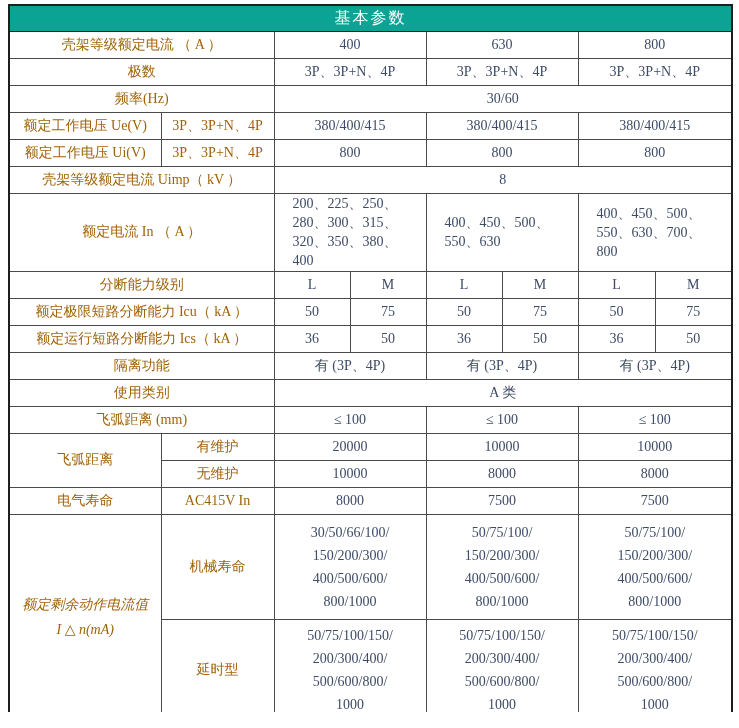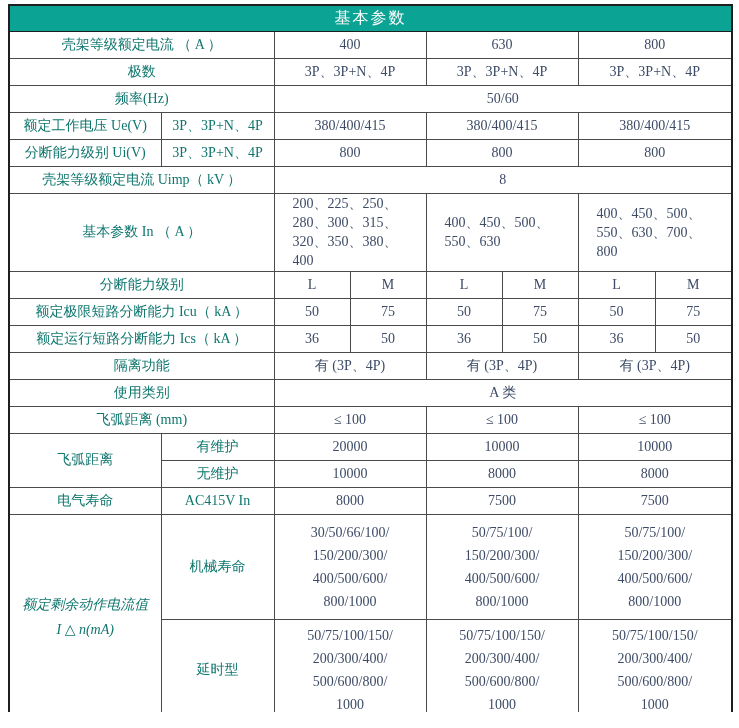--- a/index.html
+++ b/index.html
@@ -11,21 +11,21 @@
     position:absolute; left:8px; top:4px; width:723px;
     border-collapse:collapse; table-layout:fixed;
     border:2px solid #1f1f1f;
   }
   td {
     border:1px solid #4a4a4a;
     text-align:center; vertical-align:middle;
     font-size:14px; color:#3d4b66; padding:0 2px;
     overflow:hidden;
   }
-  td.lab { color:#0f766e; }
+  td.lab { color:#a16207; }
   td.title {
     background:#0BA394; color:#ffffff; font-size:16px;
     letter-spacing:2px; border:1px solid #1f1f1f;
   }
   tr.hdr  { height:26px; }
   tr.std  { height:27px; }
   tr.inr  { height:78px; }
   tr.nd   { height:105px; }
   tr.dl   { height:102px; }
   td.ml {
@@ -69,46 +69,46 @@
 
     <tr class="std">
       <td class="lab" colspan="2">极数</td>
       <td colspan="2">3P、3P+N、4P</td>
       <td colspan="2">3P、3P+N、4P</td>
       <td colspan="2">3P、3P+N、4P</td>
     </tr>
 
     <tr class="std">
       <td class="lab" colspan="2">频率(Hz)</td>
-      <td colspan="6">50/60</td>
+      <td colspan="6">30/60</td>
     </tr>
 
     <tr class="std">
       <td class="lab">额定工作电压 Ue(V)</td>
       <td class="lab">3P、3P+N、4P</td>
       <td colspan="2">380/400/415</td>
       <td colspan="2">380/400/415</td>
       <td colspan="2">380/400/415</td>
     </tr>
 
     <tr class="std">
-      <td class="lab">分断能力级别 Ui(V)</td>
+      <td class="lab">额定工作电压 Ui(V)</td>
       <td class="lab">3P、3P+N、4P</td>
       <td colspan="2">800</td>
       <td colspan="2">800</td>
       <td colspan="2">800</td>
     </tr>
 
     <tr class="std">
       <td class="lab" colspan="2">壳架等级额定电流 Uimp（ kV ）</td>
       <td colspan="6">8</td>
     </tr>
 
     <tr class="inr">
-      <td class="lab" colspan="2">基本参数 In （ A ）</td>
+      <td class="lab" colspan="2">额定电流 In （ A ）</td>
       <td class="ml" colspan="2">200、225、250、
 280、300、315、
 320、350、380、
 400</td>
       <td class="ml" colspan="2">400、450、500、
 550、630</td>
       <td class="ml" colspan="2">400、450、500、
 550、630、700、
 800</td>
     </tr>

